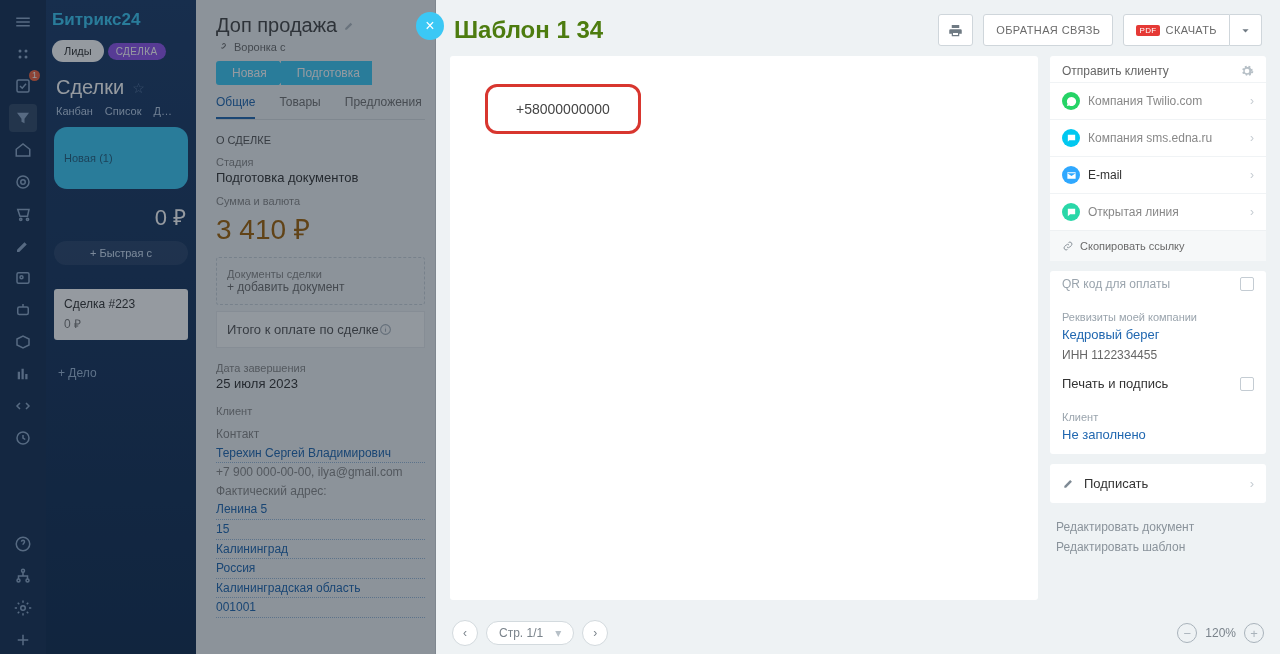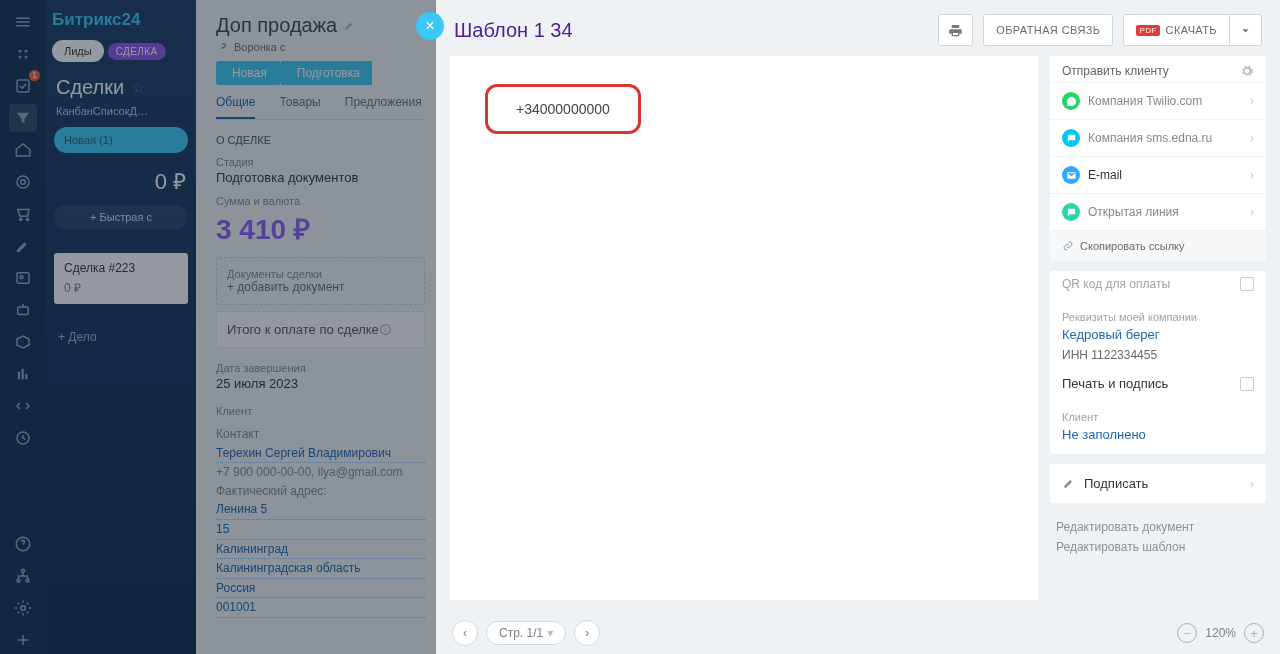--- a/index.html
+++ b/index.html
@@ -18,22 +18,22 @@
 
   
   .side{width:150px;background:linear-gradient(180deg,#1b3b68 0%,#0f2a4e 100%);color:#d6e3f3;display:flex;flex-direction:column;padding:4px 0 0 0}
   .logo{font-size:17px;font-weight:700;color:#fff;padding:6px 10px 10px 6px}
   .logo span{color:#3bc8f5}
   .tab-pills{display:flex;gap:4px;padding:0 6px 8px 6px;align-items:center}
   .pill{background:#fff;color:#333;font-size:11px;border-radius:14px;padding:5px 12px}
   .pill-badge{background:#8e52ec;color:#fff;font-size:10px;border-radius:10px;padding:3px 8px;letter-spacing:.4px}
   .side h2{font-size:20px;font-weight:400;color:#fff;padding:6px 10px;display:flex;align-items:center;gap:8px}
   .star{color:#5c7aa3;font-size:14px}
-  .views{display:flex;gap:0;font-size:11px;color:#b9cde6;padding:0 10px 6px}
-  .stage-row{background:#3bc8f5;color:#15243a;font-size:12px;padding:6px 10px;margin:4px 8px 10px;border-radius:13px}
+  .views{display:flex;gap:12px;font-size:11px;color:#b9cde6;padding:0 10px 6px}
+  .stage-row{background:#3bc8f5;color:#15243a;font-size:12px;padding:24px 10px;margin:4px 8px 10px;border-radius:13px}
   .stage-row span{opacity:.65;font-size:11px}
   .sum-big{color:#fff;font-size:22px;font-weight:300;text-align:right;padding:2px 10px 10px}
   .quick{background:rgba(255,255,255,.08);color:#cfe0f5;font-size:11px;text-align:center;padding:6px 0;border-radius:16px;margin:0 8px 8px}
   .dealcard{background:#fff;color:#333;border-radius:3px;margin:16px 8px;padding:8px 10px;font-size:12px}
   .dealcard .dcprice{color:#7a7a7a;margin-top:4px}
   .add-task{font-size:12px;color:#9cb6d6;padding:10px 12px}
 
   
   .deal{flex:0 0 240px;width:240px;background:#eef2f4;padding:14px 10px 0 20px;border-right:1px solid #d7dde1;overflow:hidden}
   .deal h1{font-size:20px;font-weight:400;color:#444}
@@ -43,32 +43,32 @@
   .stagebar{display:flex;gap:2px;margin-bottom:10px}
   .stagebar .sb{height:24px;line-height:24px;font-size:12px;color:#fff;padding:0 12px 0 16px;position:relative;background:#3bc8f5}
   .stagebar .sb:first-child{border-radius:3px 0 0 3px}
   .stagebar .sb::after{content:"";position:absolute;right:-10px;top:0;border-left:10px solid #3bc8f5;border-top:12px solid transparent;border-bottom:12px solid transparent}
   .stagebar .sb:last-child::after{display:none}
   .dealtabs{display:flex;gap:24px;border-bottom:1px solid #d7dde1;font-size:12px;color:#717171;margin-bottom:14px}
   .dealtabs span{padding:0 0 8px;cursor:pointer}
   .dealtabs .on{color:#2067b0;border-bottom:2px solid #2067b0}
   .lbl{font-size:11px;color:#888;text-transform:none;margin:6px 0 2px}
   .val{font-size:13px;color:#333}
-  .bigprice{font-size:28px;color:#8b5cf6;font-weight:700;margin:2px 0 10px}
+  .bigprice{font-size:28px;color:#a16207;font-weight:400;margin:2px 0 10px}
   .docbox{border:1px dashed #c9d2d9;border-radius:3px;padding:10px;font-size:12px;color:#6e6e6e;margin:6px 0}
   .total{background:#fafbfc;border:1px solid #e3e8ec;padding:10px;font-size:13px;color:#555;display:flex;align-items:center;}
   .total svg{width:13px;height:13px;color:#a6b0b9}
   .link{color:#2067b0;border-bottom:1px dotted #98b8d9;cursor:pointer}
   .contact-block{font-size:12px;color:#555;line-height:1.55}
   .contact-block .muted{color:#888}
 
   
   .doc{flex:1;background:#eef2f4;display:flex;flex-direction:column}
   .dochead{display:flex;align-items:center;padding:14px 18px 10px;gap:10px}
-  .dochead h3{font-size:20px;font-weight:400;color:#4c1d95;flex:1}
+  .dochead h3{font-size:24px;font-weight:700;color:#4d7c0f;flex:1}
   .hbtn{height:32px;border:1px solid #cfd6db;background:#fff;border-radius:3px;display:flex;align-items:center;padding:0 12px;font-size:11px;color:#6a6a6a;letter-spacing:.4px;cursor:pointer}
   .hbtn.iconb{padding:0 9px}
   .hbtn .pdf{background:#e53935;color:#fff;font-size:8px;border-radius:2px;padding:1px 3px;margin-right:6px}
   .hbtn.split{border-left:none;border-radius:0 3px 3px 0;padding:0 8px}
   .hbtn.splitmain{border-radius:3px 0 0 3px}
   .hbtn svg{width:15px;height:15px;color:#6f7a83}
 
   .docbody{flex:1;display:flex;gap:12px;padding:0 14px 12px 14px;min-height:0}
   .page{flex:1;background:#fff;border-radius:3px;position:relative}
   .phone-high{position:absolute;left:35px;top:28px;border:3px solid #d8362f;border-radius:12px;padding:14px 28px;font-size:14px;color:#444}
@@ -97,21 +97,21 @@
   .chk{width:14px;height:14px;border:1px solid #c4ccd3;border-radius:2px}
 
   .signrow{display:flex;align-items:flex-start;gap:8px;padding:12px;font-size:13px;color:#333}
   .signrow svg{width:14px;height:14px;color:#7e8a94}
 
   .editlinks{font-size:12px;color:#8a939b;padding:4px 6px 0;line-height:1.7}
 
   
   .docfoot{display:flex;align-items:center;padding:8px 16px;gap:8px;font-size:12px;color:#7a838b}
   .pgbtn{width:26px;height:26px;border:1px solid #d3dade;border-radius:13px;display:flex;align-items:center;justify-content:center;background:#fff;cursor:pointer}
-  .pgpill{border:1px solid #d3dade;border-radius:13px;background:#fff;padding:4px 12px;display:flex;align-items:center;gap:4px}
+  .pgpill{border:1px solid #d3dade;border-radius:13px;background:#fff;padding:4px 12px;display:flex;align-items:center;gap:12px}
   .zoom{margin-left:auto;display:flex;align-items:center;gap:8px}
   .zbtn{width:20px;height:20px;border:1.5px solid #a9b3bb;border-radius:50%;display:flex;align-items:center;justify-content:center;color:#a9b3bb;cursor:pointer;font-size:13px;line-height:1}
 
   
   .dim{position:absolute;inset:0;width:436px;background:rgba(20,30,45,.45);pointer-events:none}
 </style>
 </head>
 <body>
 
 <div id="app">
@@ -295,22 +295,22 @@
     <div class="lbl" style="margin-top:14px">Клиент</div>
 
     <div class="contact-block" style="margin-top:8px">
       <div class="muted">Контакт</div>
       <div class="link">Терехин Сергей Владимирович</div>
       <div class="muted">+7 900 000-00-00, ilya@gmail.com</div>
       <div class="muted">Фактический адрес:</div>
       <div class="link">Ленина 5</div>
       <div class="link">15</div>
       <div class="link">Калининград</div>
+      <div class="link">Россия</div>
       <div class="link">Калининградская область</div>
-      <div class="link">Россия</div>
       <div class="link">001001</div>
     </div>
   </div>
 
   <div class="doc">
     <div class="dochead">
       <h3>Шаблон 1 34</h3>
       <div class="hbtn iconb">
           <svg viewBox="0 0 24 24" fill="currentColor">
             <path d="M6 3h12v5H6zM4 10h16a2 2 0 012 2v5h-4v4H6v-4H2v-5a2 2 0 012-2zm4 9h8v-3H8z"></path>
@@ -325,21 +325,21 @@
         <div class="hbtn split">
             <svg viewBox="0 0 24 24" fill="currentColor">
               <path d="M7 10l5 5 5-5z"></path>
             </svg>
           </div>
       </div>
     </div>
 
     <div class="docbody">
       <div class="page">
-        <div class="phone-high">+34000000000</div>
+        <div class="phone-high">+58000000000</div>
       </div>
 
       <div class="opts">
         <div class="card">
           <div class="chead">
               <span>Отправить клиенту</span>
             <svg class="gear" width="14" height="14" viewBox="0 0 24 24" fill="currentColor">
                 <path d="M12 8a4 4 0 100 8 4 4 0 000-8zm9 4l2 1-1 3-2-.5a8 8 0 01-1.5 1.5l.5 2-3 1-1-2a8 8 0 01-2 0l-1 2-3-1 .5-2A8 8 0 017 16.5L5 17l-1-3 2-1a8 8 0 010-2l-2-1 1-3 2 .5A8 8 0 018.5 6L8 4l3-1 1 2a8 8 0 012 0l1-2 3 1-.5 2A8 8 0 0119 8.5l2-.5 1 3-2 1a8 8 0 010 2z"></path>
               </svg>
           </div>

